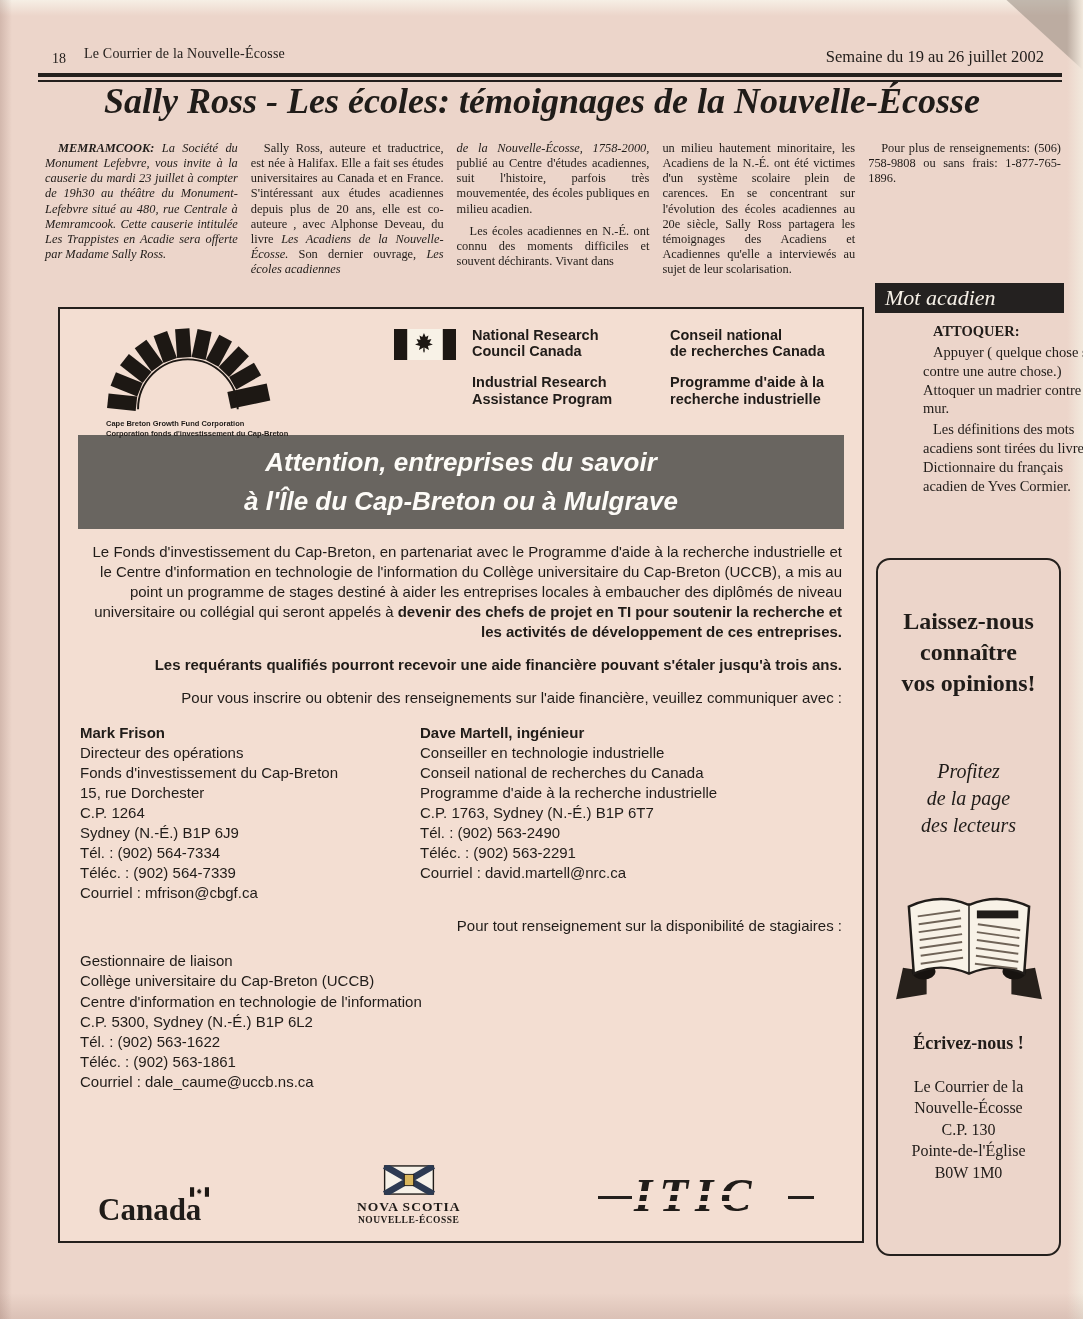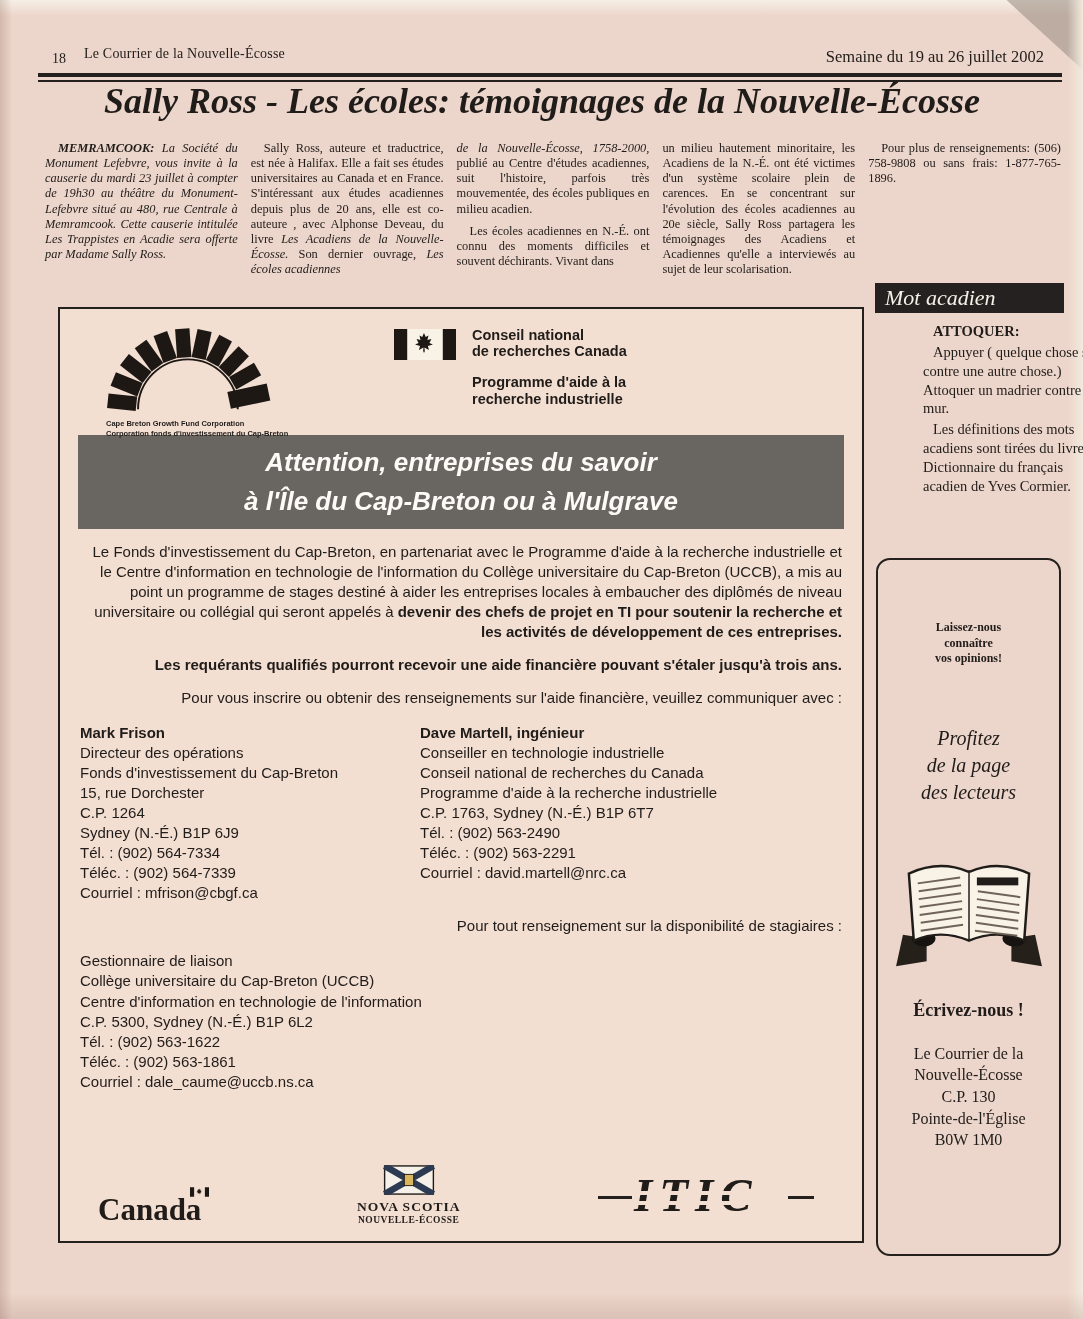--- a/index.html
+++ b/index.html
@@ -49,21 +49,21 @@
   .mot-bar{position:absolute;left:875px;top:283px;width:189px;height:30px;box-sizing:border-box;
     background:var(--mot-bar,#242120);color:#f6f0e7;font-style:italic;font-size:22px;
     line-height:29px;padding-left:10px;}
   .mot-body{position:absolute;left:880px;top:322px;width:180px;font-size:14.5px;line-height:1.3;margin-left:43px;}
   .mot-word{font-weight:bold;text-indent:8px;margin:0 0 1px;}
   .mot-body p{margin:0 0 2px;text-indent:10px;}
 
   
   .opinion-box{position:absolute;left:876px;top:558px;width:185px;height:698px;
     box-sizing:border-box;border:2.5px solid #24201d;border-radius:14px;text-align:center;}
-  .op-title{margin-top:60px;font-weight:bold;font-size:12px;line-height:1.3;}
+  .op-title{margin-top:46px;font-weight:bold;font-size:24px;line-height:1.3;}
   .op-sub{margin-top:58px;font-style:italic;font-size:20px;line-height:1.35;}
   .op-illustration{margin-top:34px;}
   .op-cta{margin-top:18px;font-weight:bold;font-size:18px;}
   .op-address{margin-top:22px;font-size:16px;line-height:1.35;}
 
   
   .ad-box{position:absolute;left:58px;top:307px;width:806px;height:936px;box-sizing:border-box;
     border:2px solid #24201d;background:var(--ad-background,#f3ded2);
     font-family:"Liberation Sans","DejaVu Sans",sans-serif;
     padding:12px 16px 10px;display:flex;flex-direction:column;}
@@ -234,20 +234,30 @@
             <rect x="0" y="0" width="13" height="30" fill="#1d1814"></rect>
             <rect x="47" y="0" width="13" height="30" fill="#1d1814"></rect>
             <rect x="13" y="0" width="34" height="30" fill="#f8f2e7"></rect>
             <g transform="translate(17,3) scale(0.24)" fill="#1d1814">
               <polygon points="50,4 57,20 68,14 64,32 80,28 72,44 86,50 66,56 70,72 52,62 54,84 50,76 46,84 48,62 30,72 34,56 14,50 28,44 20,28 36,32 32,14 43,20"></polygon>
             </g>
           </svg>
         </div>
         <div class="nrc-col">
           <div class="nrc-name">
+            <div>National Research</div>
+            <div>Council Canada</div>
+          </div>
+          <div class="nrc-prog">
+            <div>Industrial Research</div>
+            <div>Assistance Program</div>
+          </div>
+        </div>
+        <div class="nrc-col">
+          <div class="nrc-name">
             <div>Conseil national</div>
             <div>de recherches Canada</div>
           </div>
           <div class="nrc-prog">
             <div>Programme d'aide à la</div>
             <div>recherche industrielle</div>
           </div>
         </div>
       </div>
     </div>

